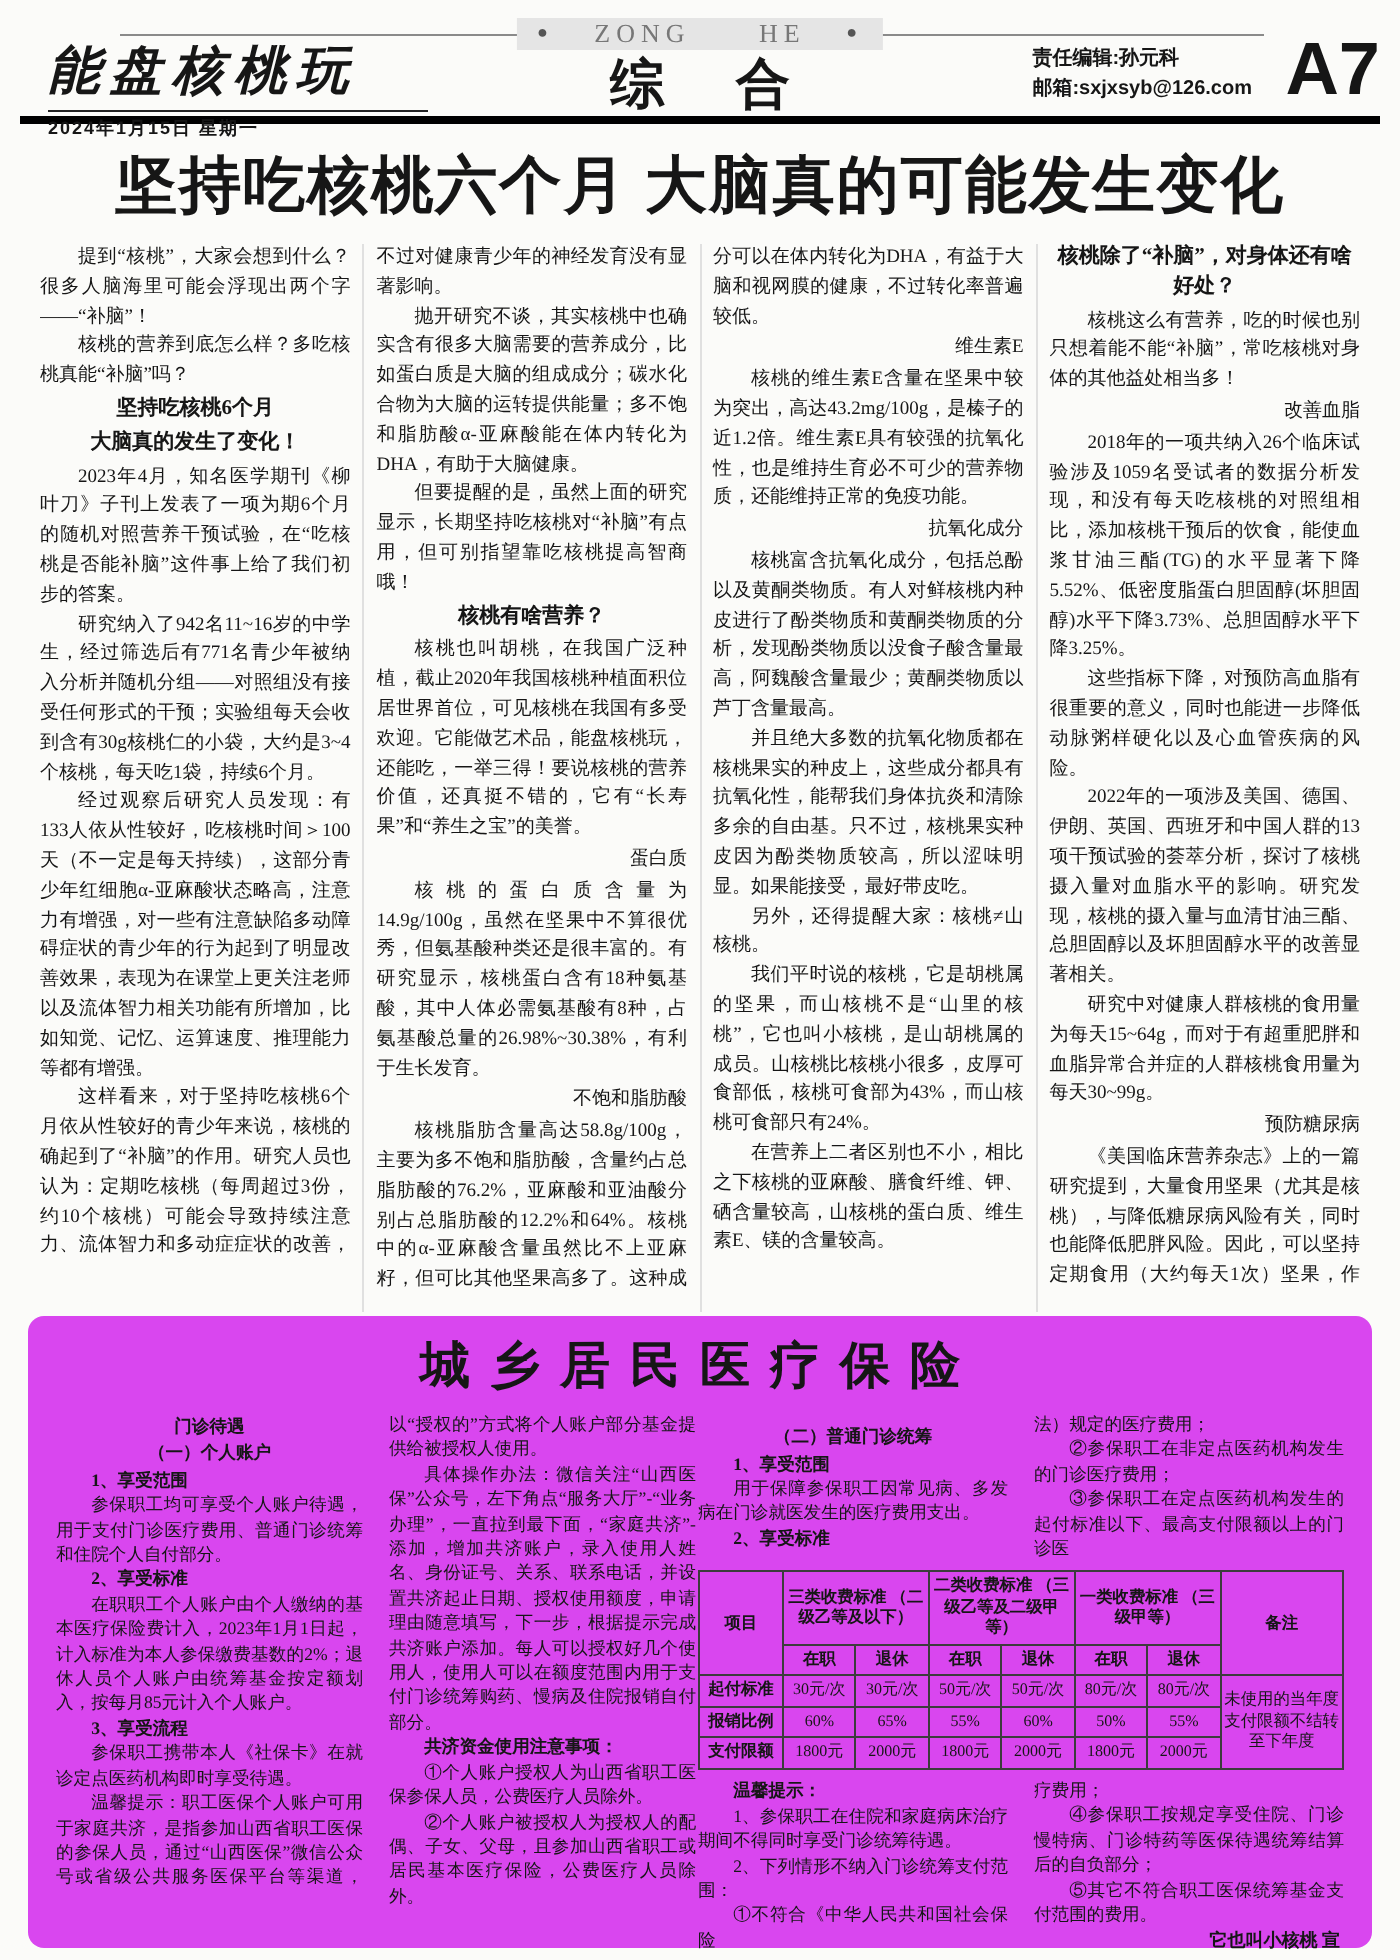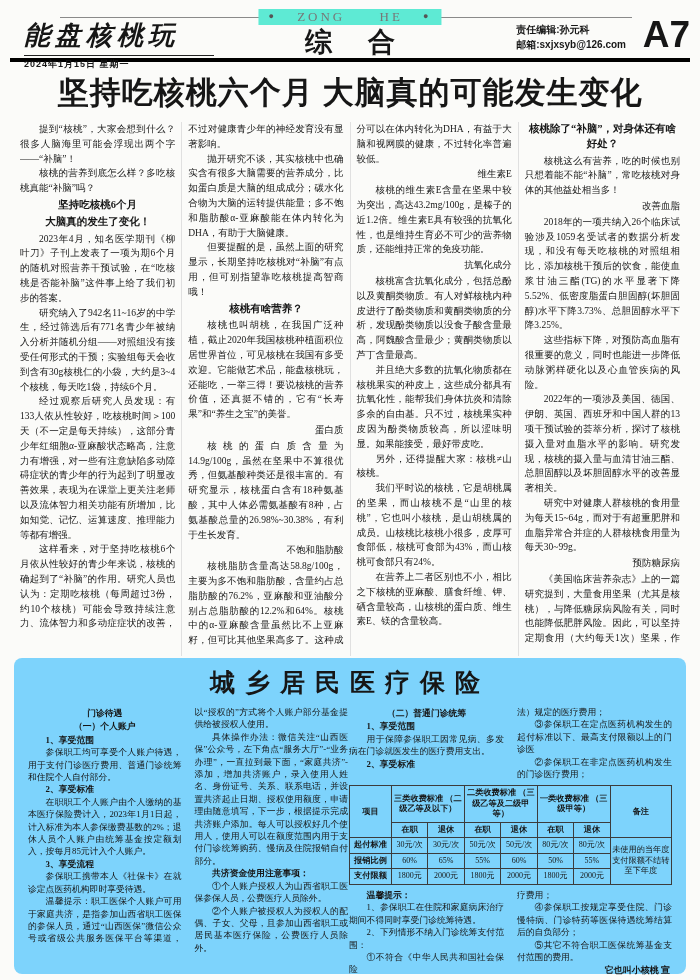--- a/index.html
+++ b/index.html
@@ -2,21 +2,21 @@
 <html><head>
 <meta charset="utf-8">
 <style>
   * { margin:0; padding:0; box-sizing:border-box; }
   html,body { width:700px; background:#fbfbf9; }
   body { height:980px; overflow:hidden; font-family:"Liberation Serif","DejaVu Serif",serif; color:#161616; position:relative; }
 
   
   .header { position:relative; height:58px; margin:0 10px; }
   .orn-line { position:absolute; left:50px; right:58px; top:17px; border-top:1px solid #8a8a8a; }
-  .orn-label { position:absolute; left:50%; top:9px; transform:translateX(-50%); background:#5eead4; padding:0 10px;
+  .orn-label { position:absolute; left:50%; top:9px; transform:translateX(-50%); background:#e5e5e5; padding:0 10px;
                color:#777; font-size:13px; letter-spacing:3px; white-space:nowrap; }
   .orn-label .dot { color:#555; font-size:9px; vertical-align:2px; }
   .orn-label .py { margin:0 14px; font-family:"Liberation Serif",serif; }
   .masthead { position:absolute; left:14px; top:18px; width:190px; }
   .paper-name { font-size:26px; font-weight:bold; font-style:italic; letter-spacing:5px; white-space:nowrap; }
   .paper-date { font-size:9px; font-weight:bold; border-top:1.5px solid #222; margin-top:2px; padding-top:2px;
                 font-family:"Liberation Sans",sans-serif; letter-spacing:1px; }
   .section-name { position:absolute; left:50%; top:24px; transform:translateX(-50%); font-size:27px; font-weight:bold;
                   letter-spacing:36px; text-indent:36px; white-space:nowrap; }
   .edit-box { position:absolute; right:64px; top:22px; text-align:left; font-size:10px; font-weight:bold;
@@ -29,30 +29,30 @@
 
   
   .article { margin:0 20px; height:534px; overflow:hidden;
              column-count:4; column-gap:13px; column-fill:auto; column-rule:1px solid #e0e0e0;
              font-size:9.5px; line-height:14.8px; text-align:justify; }
   .blk-p   { text-indent:2em; }
   .blk-h2  { text-align:center; font-weight:bold; font-size:10.5px; margin:2px 0; text-indent:0; }
   .blk-h3  { text-align:right; font-weight:normal; margin:1px 0; text-indent:0; }
 
   
-  .panel { position:absolute; left:14px; right:14px; top:658px; bottom:6px; background:#7dd3fc; border-radius:8px;
+  .panel { position:absolute; left:14px; right:14px; top:658px; bottom:6px; background:#d946ef; border-radius:8px;
            padding:8px 14px 6px; font-family:"Liberation Serif",serif; }
   .panel-title { text-align:center; font-size:25px; font-weight:900; letter-spacing:10px; margin-bottom:7px; white-space:nowrap; }
   .panel-cols { display:flex; gap:1px; font-size:8.8px; line-height:12.4px; text-align:justify; }
   .p-left { width:324px; height:262px; overflow:hidden; column-count:2; column-gap:13px; column-fill:auto; }
   .p-right { width:324px; }
   .blk-h4 { text-align:center; font-weight:bold; text-indent:0; margin:1px 0; }
   .blk-sub { text-indent:2em; font-weight:bold; }
   .blk-cont { text-indent:0; }
-  .rt-row { display:flex; gap:13px; }
+  .rt-row { display:flex; gap:13px;align-items:center; }
   .rt-cell { width:155px; }
 
   table.fee { width:100%; border-collapse:collapse; table-layout:fixed; margin:5px 0 4px;
               font-size:8.2px; line-height:10.5px; text-align:center; }
   table.fee th, table.fee td { border:1px solid #3c3c3c; padding:2px 1px; vertical-align:middle; }
   table.fee th { font-weight:bold; }
   col.c-proj { width:13%; } col.c-val { width:11.3%; } col.c-note { width:19%; }
   .fee .vcell { font-size:8px; }
 
   .attribution { text-align:right; font-weight:bold; font-size:9px; margin-top:1px; padding-right:2px; }
@@ -143,22 +143,22 @@
     <div class="p-right">
       <div class="rt-row">
         <div class="rt-cell">
             <div class="blk-h4">（二）普通门诊统筹</div>
             <div class="blk-sub">1、享受范围</div>
             <div class="blk-p">用于保障参保职工因常见病、多发病在门诊就医发生的医疗费用支出。</div>
             <div class="blk-sub">2、享受标准</div>
           </div>
         <div class="rt-cell">
             <div class="blk-cont">法）规定的医疗费用；</div>
+            <div class="blk-p">②参保职工在非定点医药机构发生的门诊医疗费用；</div>
             <div class="blk-p">③参保职工在定点医药机构发生的起付标准以下、最高支付限额以上的门诊医</div>
-            <div class="blk-p">②参保职工在非定点医药机构发生的门诊医疗费用；</div>
           </div>
       </div>
 
       <table class="fee">
         <colgroup>
           <col class="c-proj">
             <col class="c-val">
             <col class="c-val">
             <col class="c-val">
           <col class="c-val">

